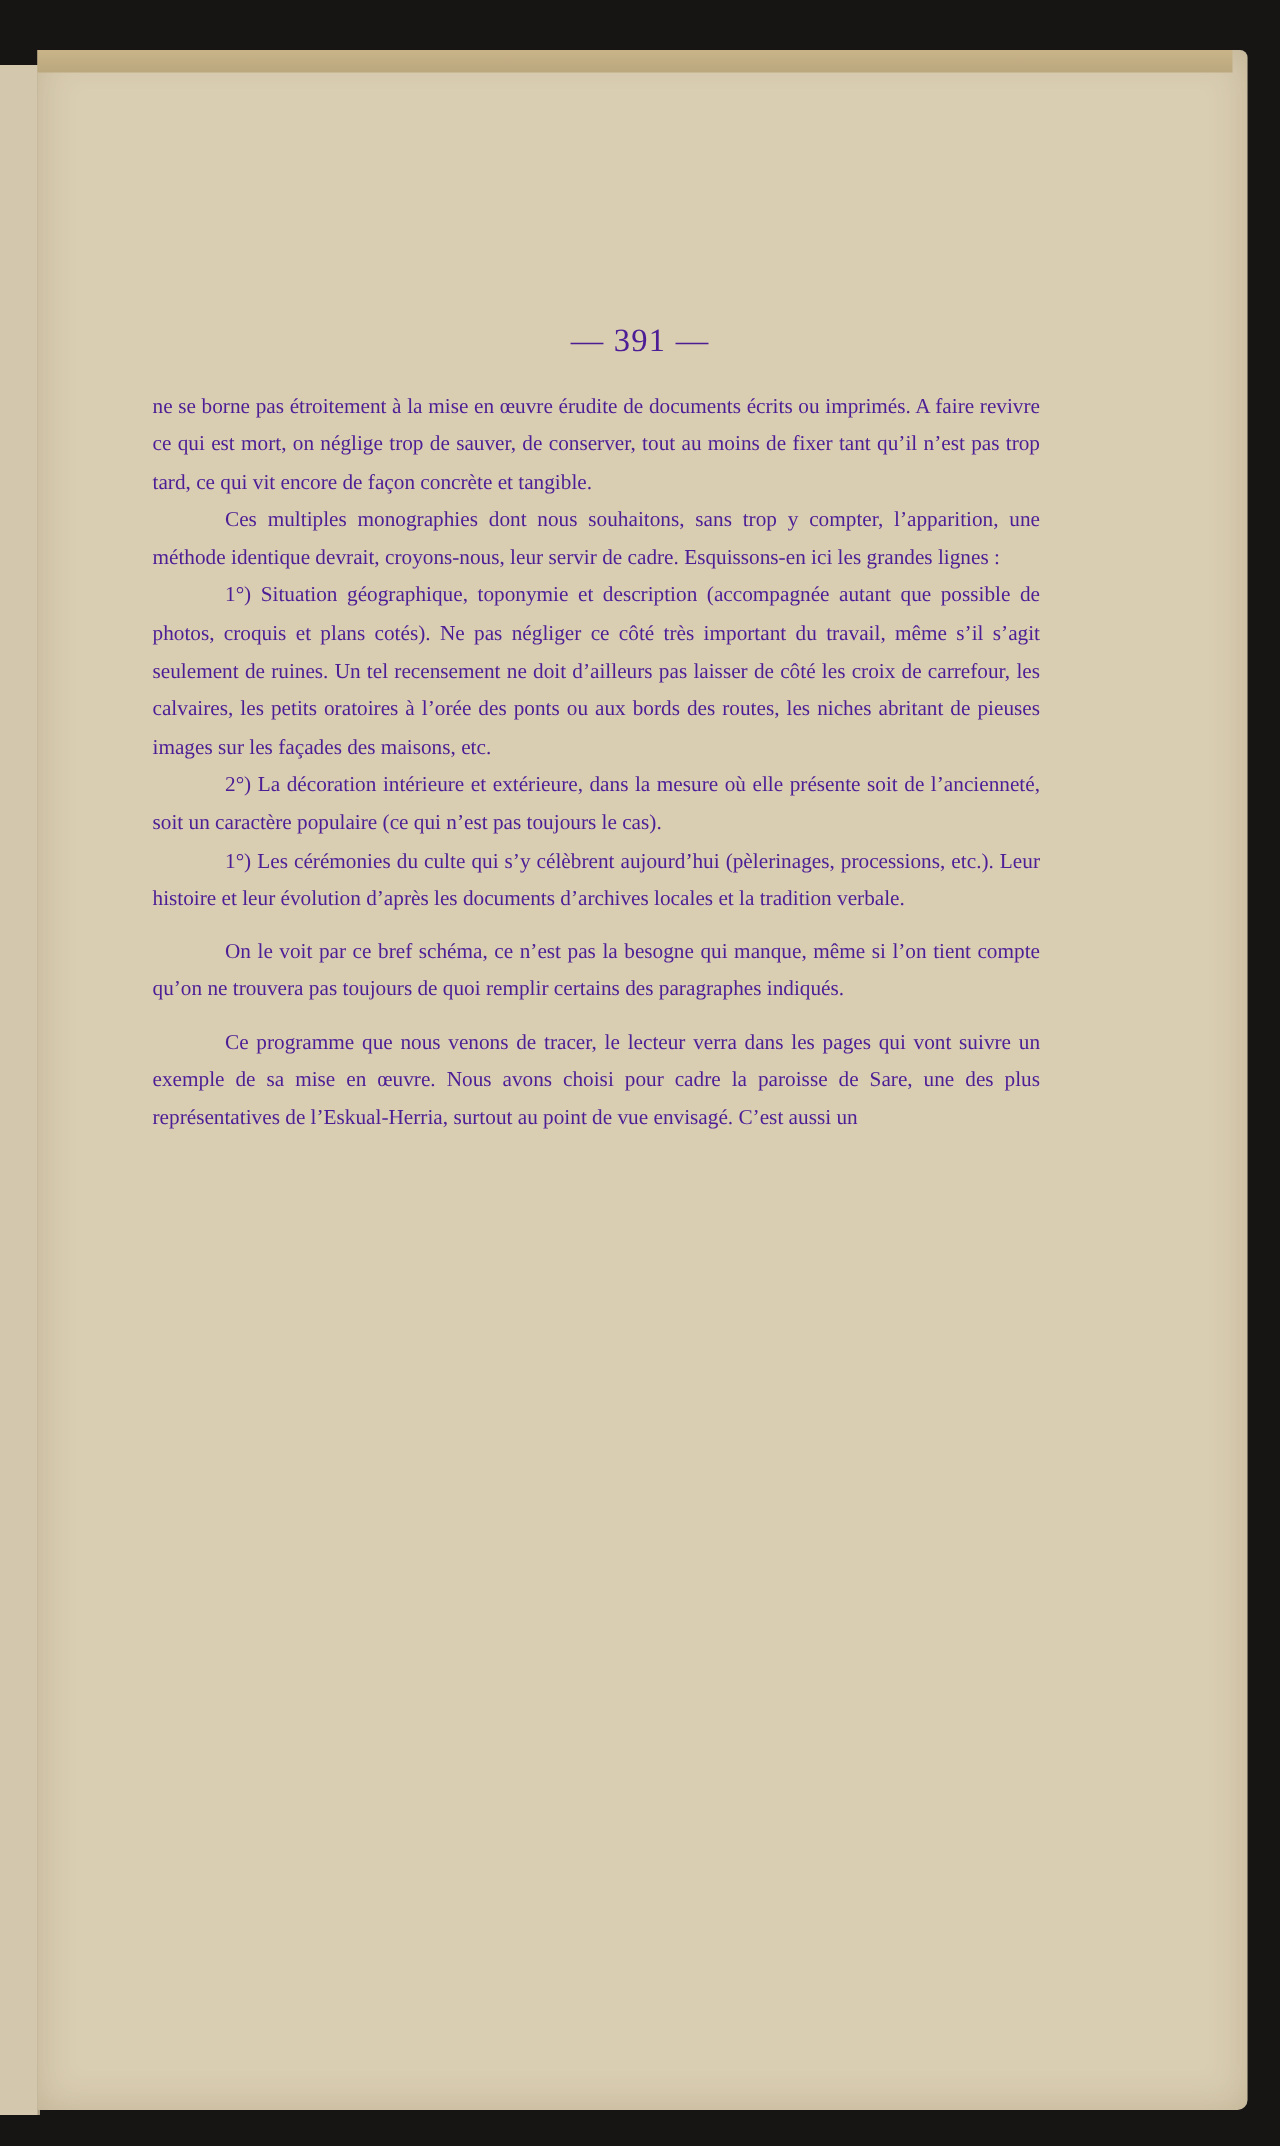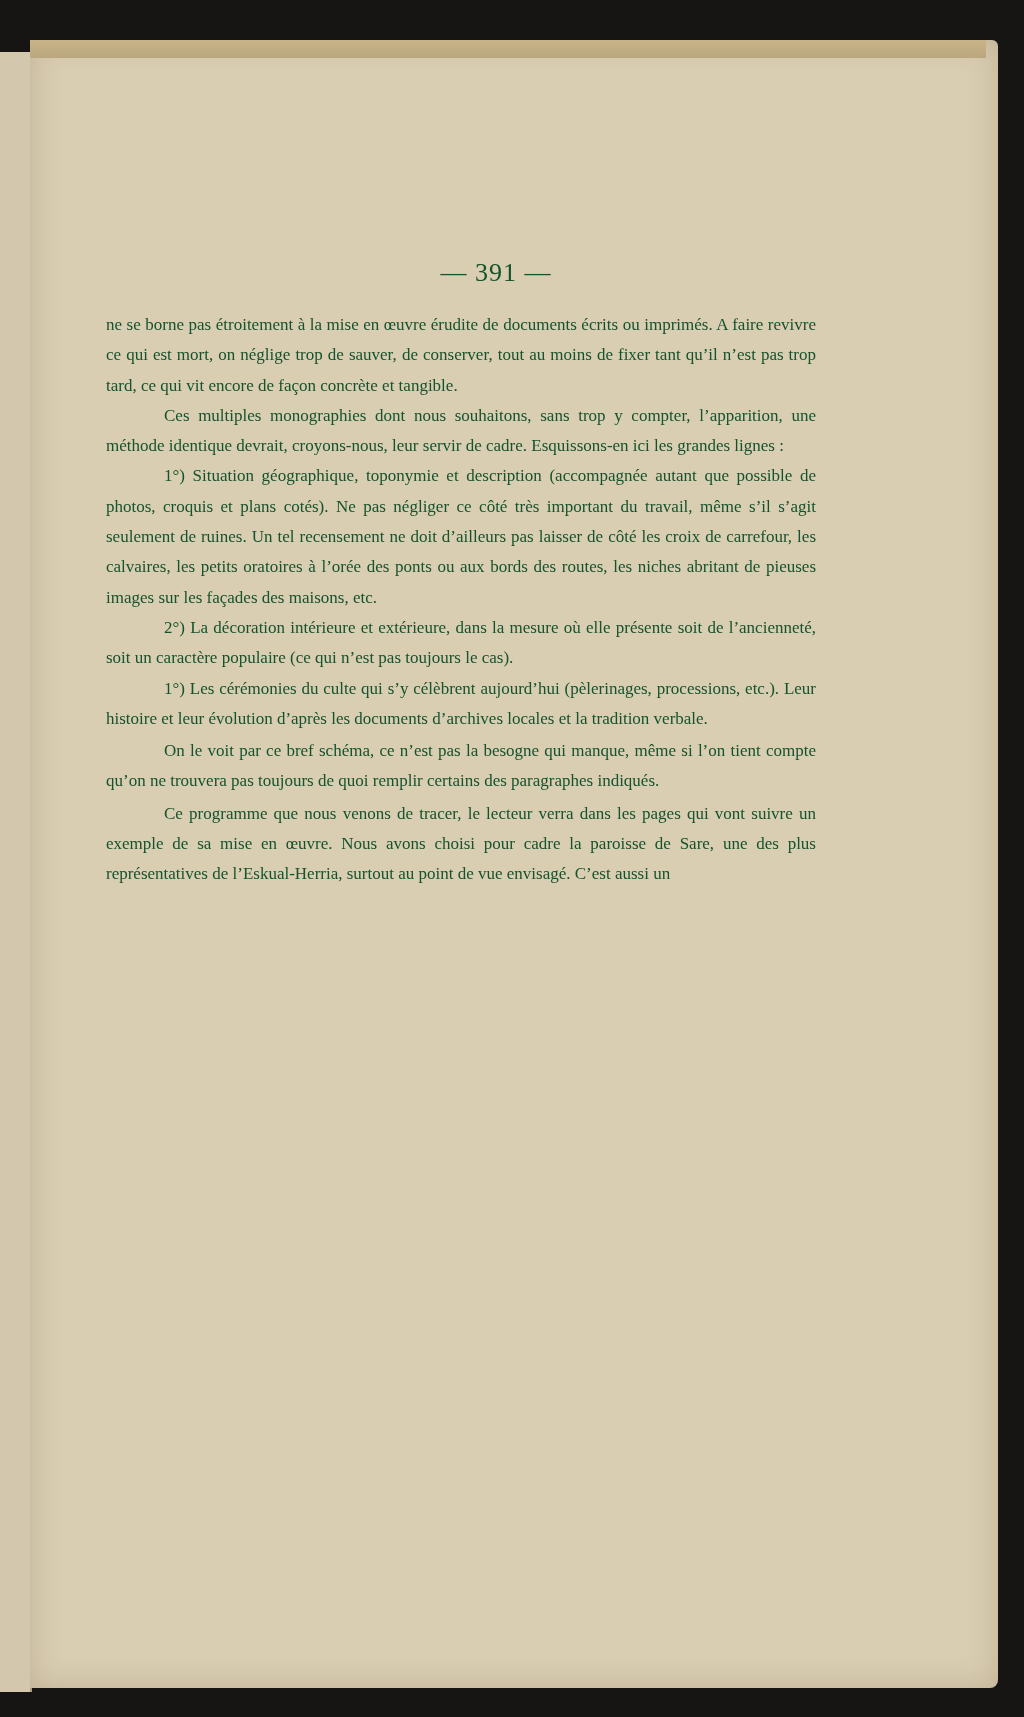--- a/index.html
+++ b/index.html
@@ -1,24 +1,24 @@
 <!DOCTYPE html>
 <html><head>
 <meta charset="utf-8">
 <style>
   html,body{margin:0;padding:0;}
   body{width:1024px;height:1717px;background:#161514;position:relative;overflow:hidden;font-family:"Liberation Serif","DejaVu Serif",serif;}
   .left-page{position:absolute;left:0;top:52px;width:30px;height:1640px;background:#d3c7ad;border-right:2px solid #a89c84;}
   .page{position:absolute;left:30px;top:40px;width:968px;height:1648px;background:#d9cdb2;border-radius:0 6px 8px 0;box-shadow:inset 0 0 30px rgba(120,100,60,.25);}
   .top-strip{position:absolute;left:0;top:0;right:12px;height:18px;background:linear-gradient(#c9b48a,#bba77d);}
-  .content{position:absolute;left:76px;top:218px;width:710px;color:#14532d;}
+  .content{position:absolute;left:92px;top:218px;width:710px;color:#4c1d95;}
   .pnum{text-align:center;font-size:26px;margin-left:70px;margin-bottom:22px;letter-spacing:1px;}
   p{margin:0;font-size:17px;line-height:30.3px;text-align:justify;text-align-last:left;}
   p.ind{text-indent:58px;}
-  p.gap{margin-top:2px;}
+  p.gap{margin-top:12px;}
 </style>
 </head>
 <body>
 
 <div class="left-page"></div>
 <div class="page">
   <div class="top-strip"></div>
   <div class="content">
     <div class="pnum">— 391 —</div>
     <p>ne se borne pas étroitement à la mise en œuvre érudite de documents écrits ou imprimés. A faire revivre ce qui est mort, on néglige trop de sauver, de conserver, tout au moins de fixer tant qu’il n’est pas trop tard, ce qui vit encore de façon concrète et tangible.</p>

